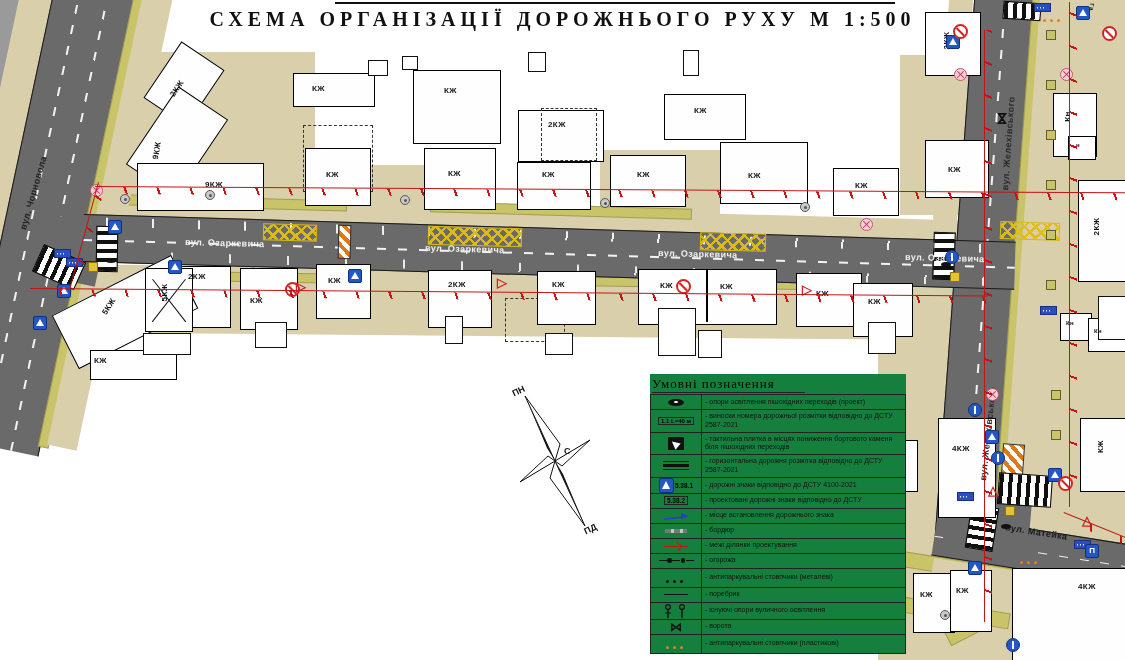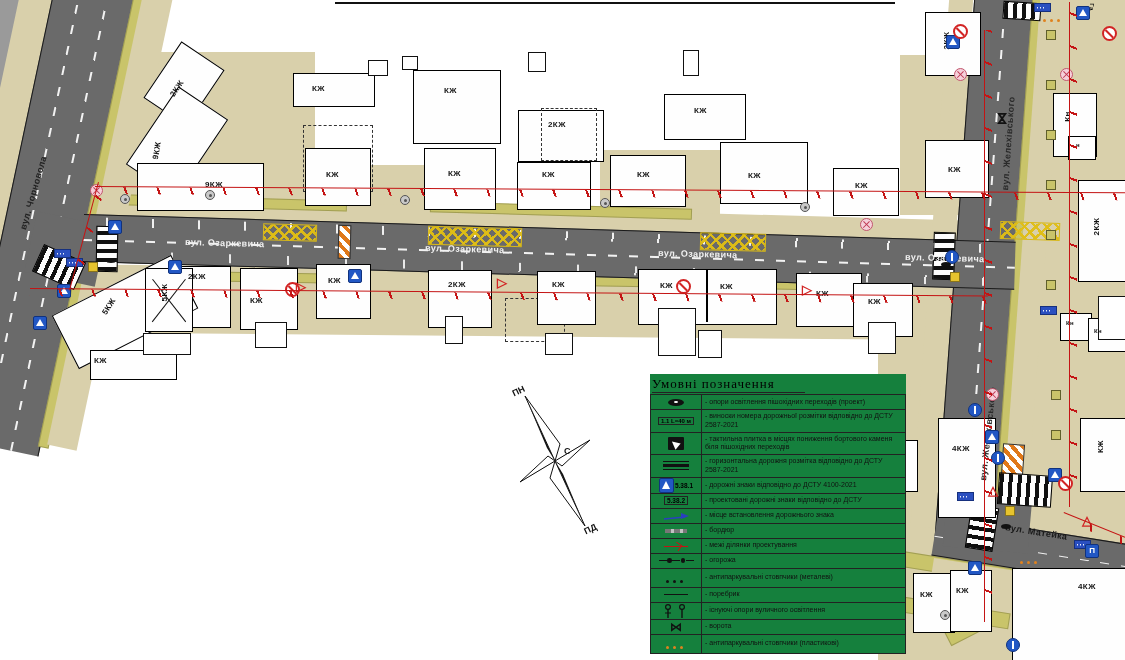--- a/index.html
+++ b/index.html
@@ -103,20 +103,21 @@
   .lg-thin{width:24px;height:1.2px;background:#111;}
   .lg-gate{font-size:12px;font-weight:bold;color:#111;line-height:12px;}
   svg{display:block;}
 </style>
 </head>
 <body>
 
 <div id="sheet">
 
   <div class="abs" style="left:335px;top:2px;width:560px;height:2px;background:#111;"></div>
+  <div id="title">СХЕМА ОРГАНІЗАЦІЇ ДОРОЖНЬОГО РУХУ М 1:500</div>
 
   <div class="abs beige" style="left:55px;top:52px;width:260px;height:162px;"></div>
   <div class="abs beige" style="left:335px;top:165px;width:150px;height:48px;"></div>
   <div class="abs beige" style="left:600px;top:150px;width:120px;height:65px;"></div>
   <div class="abs beige" style="left:900px;top:55px;width:130px;height:160px;"></div>
   <div class="abs beige" style="left:88px;top:196px;width:930px;height:34px;transform:rotate(1.6deg);transform-origin:0 0;"></div>
   <div class="abs beige" style="left:30px;top:264px;width:985px;height:68px;transform:rotate(.5deg);transform-origin:0 0;"></div>
   <div class="abs beige" style="left:878px;top:330px;width:247px;height:330px;"></div>
   <div class="abs beige" style="left:1035px;top:0;width:90px;height:330px;"></div>
 

